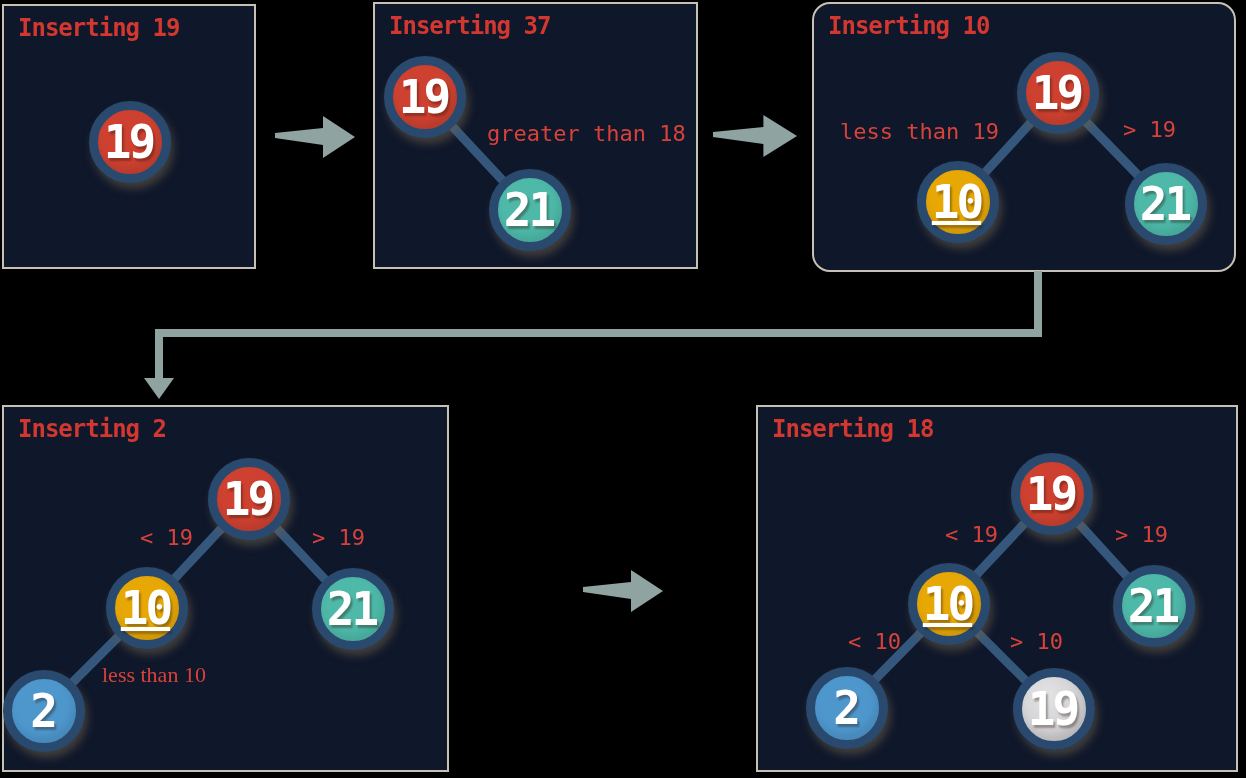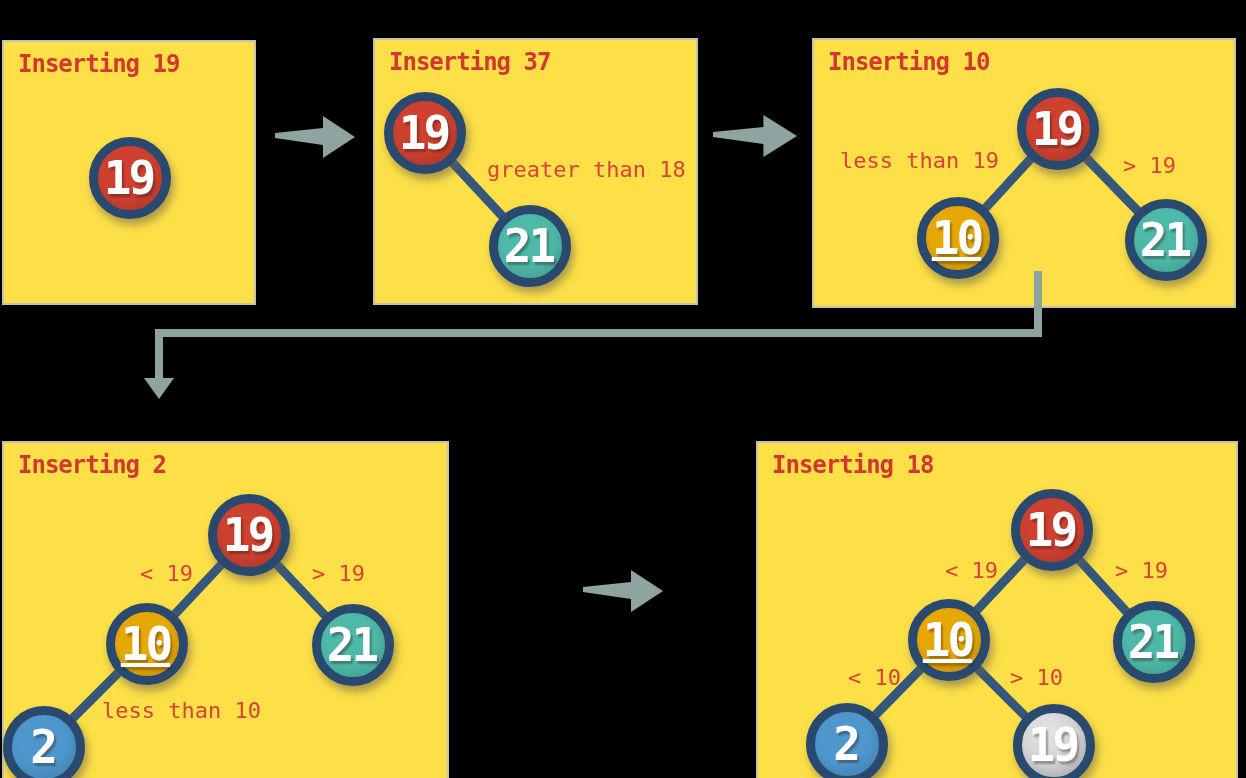--- a/index.html
+++ b/index.html
@@ -2,23 +2,22 @@
 <html><head>
 <meta charset="utf-8">
 <style>
   html,body{margin:0;padding:0;background:#000;}
   .stage{
     position:relative;width:1246px;height:778px;background:#000;
     font-family:"DejaVu Sans Mono","Liberation Mono",monospace;
     overflow:hidden;
   }
   .panel{
-    position:absolute;background:#fde047;border:2px solid #c6c1b2;
+    position:absolute;background:#0f172a;border:2px solid #c6c1b2;
     box-sizing:border-box;
-    margin-top:36px;
   }
   .panel-title{
     position:absolute;left:14px;top:8px;font-size:24px;font-weight:bold;
     color:#d23730;letter-spacing:-1px;white-space:nowrap;
   }
   .edges{position:absolute;left:0;top:0;}
   .node{
     position:absolute;width:64px;height:64px;border-radius:50%;
     border:9px solid #294a6e;color:#fff;font-weight:bold;font-size:46px;
     letter-spacing:-3px;text-indent:-3px;
@@ -56,47 +55,47 @@
   <div class="panel" style="left:373px;top:2px;width:325px;height:267px;">
     <svg class="edges" width="325" height="267">
       <line x1="50" y1="93" x2="155" y2="206" stroke="#35577c" stroke-width="9" stroke-linecap="round"></line>
     </svg>
     <div class="panel-title">Inserting 37</div>
     <div class="node red" style="left:9px;top:52px;">19</div>
     <div class="node teal" style="left:114px;top:165px;">21</div>
     <div class="lbl" style="left:112px;top:117px;">greater than 18</div>
   </div>
 
-  <div class="panel" style="left:812px;top:2px;width:424px;height:270px;">
+  <div class="panel" style="left:812px;top:2px;width:424px;height:270px;border-radius:18px;">
     <svg class="edges" width="424" height="270">
       <line x1="244" y1="89" x2="144" y2="198" stroke="#35577c" stroke-width="9" stroke-linecap="round"></line>
       <line x1="244" y1="89" x2="352" y2="200" stroke="#35577c" stroke-width="9" stroke-linecap="round"></line>
     </svg>
     <div class="panel-title">Inserting 10</div>
     <div class="node red" style="left:203px;top:48px;">19</div>
     <div class="node gold" style="left:103px;top:157px;">10</div>
     <div class="node teal" style="left:311px;top:159px;">21</div>
-    <div class="lbl" style="left:26px;top:108px;">less than 19</div>
+    <div class="lbl" style="left:26px;top:115px;">less than 19</div>
     <div class="lbl" style="left:309px;top:113px;">&gt; 19</div>
   </div>
 
   <div class="panel" style="left:2px;top:405px;width:447px;height:367px;">
     <svg class="edges" width="489" height="367">
       <line x1="245" y1="92" x2="143" y2="201" stroke="#35577c" stroke-width="9" stroke-linecap="round"></line>
       <line x1="245" y1="92" x2="349" y2="202" stroke="#35577c" stroke-width="9" stroke-linecap="round"></line>
       <line x1="143" y1="201" x2="40" y2="304" stroke="#35577c" stroke-width="9" stroke-linecap="round"></line>
     </svg>
     <div class="panel-title">Inserting 2</div>
     <div class="node red" style="left:204px;top:51px;">19</div>
     <div class="node gold" style="left:102px;top:160px;">10</div>
     <div class="node teal" style="left:308px;top:161px;">21</div>
     <div class="node blue" style="left:-1px;top:263px;">2</div>
     <div class="lbl" style="left:136px;top:118px;">&lt; 19</div>
     <div class="lbl" style="left:308px;top:118px;">&gt; 19</div>
-    <div class="lbl" style="left:98px;top:255px;">less than 10</div>
+    <div class="lbl" style="left:98px;top:255px;font-family:Liberation Serif, serif;">less than 10</div>
   </div>
 
   <div class="panel" style="left:756px;top:405px;width:482px;height:367px;padding-left:36px;">
     <svg class="edges" width="482" height="367">
       <line x1="294" y1="87" x2="191" y2="197" stroke="#35577c" stroke-width="9" stroke-linecap="round"></line>
       <line x1="294" y1="87" x2="396" y2="199" stroke="#35577c" stroke-width="9" stroke-linecap="round"></line>
       <line x1="191" y1="197" x2="89" y2="301" stroke="#35577c" stroke-width="9" stroke-linecap="round"></line>
       <line x1="191" y1="197" x2="296" y2="302" stroke="#35577c" stroke-width="9" stroke-linecap="round"></line>
     </svg>
     <div class="panel-title">Inserting 18</div>

